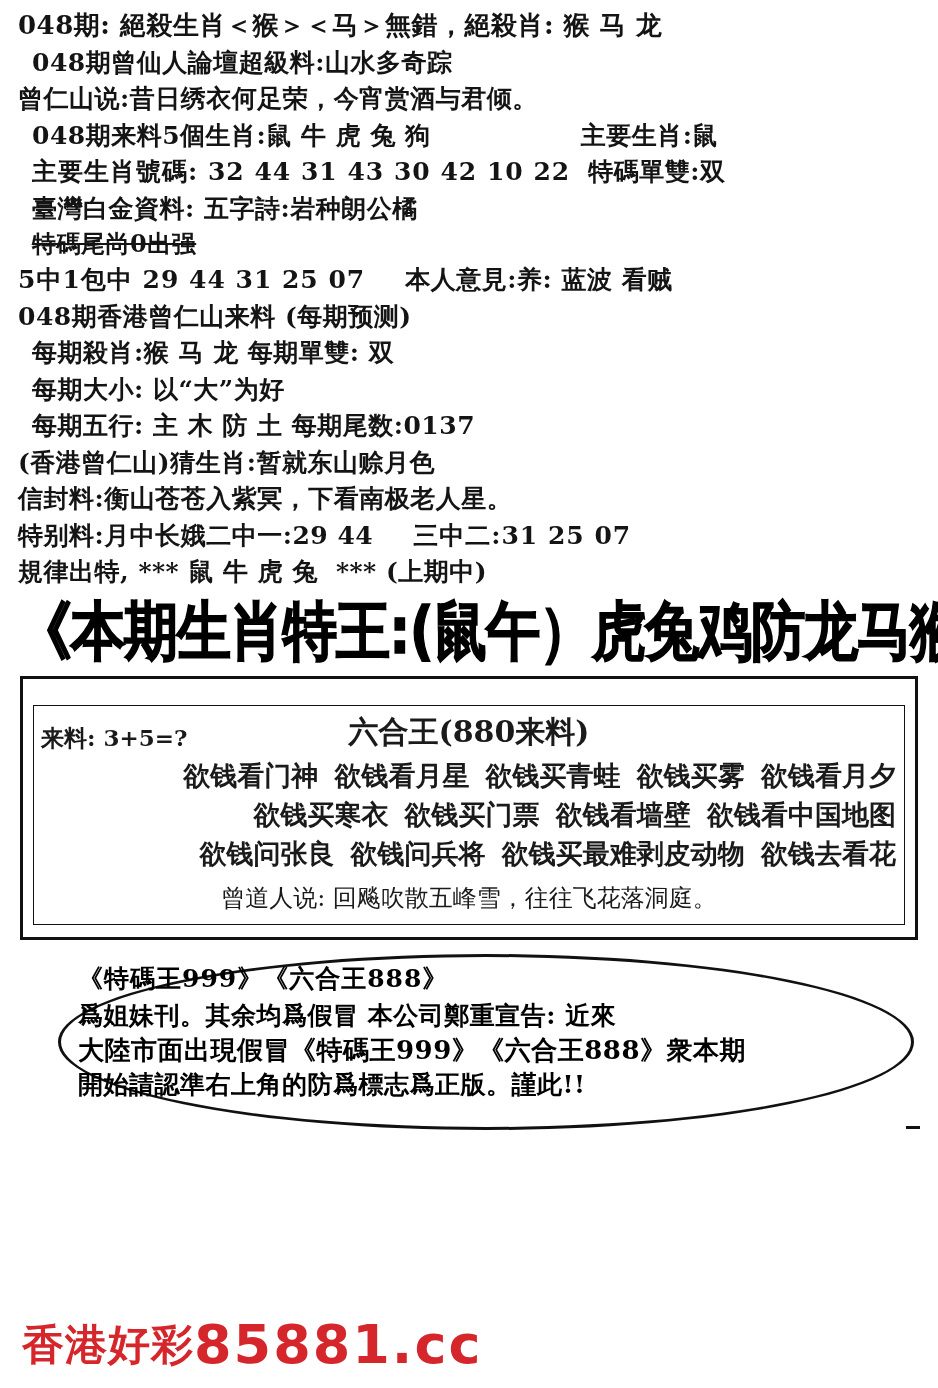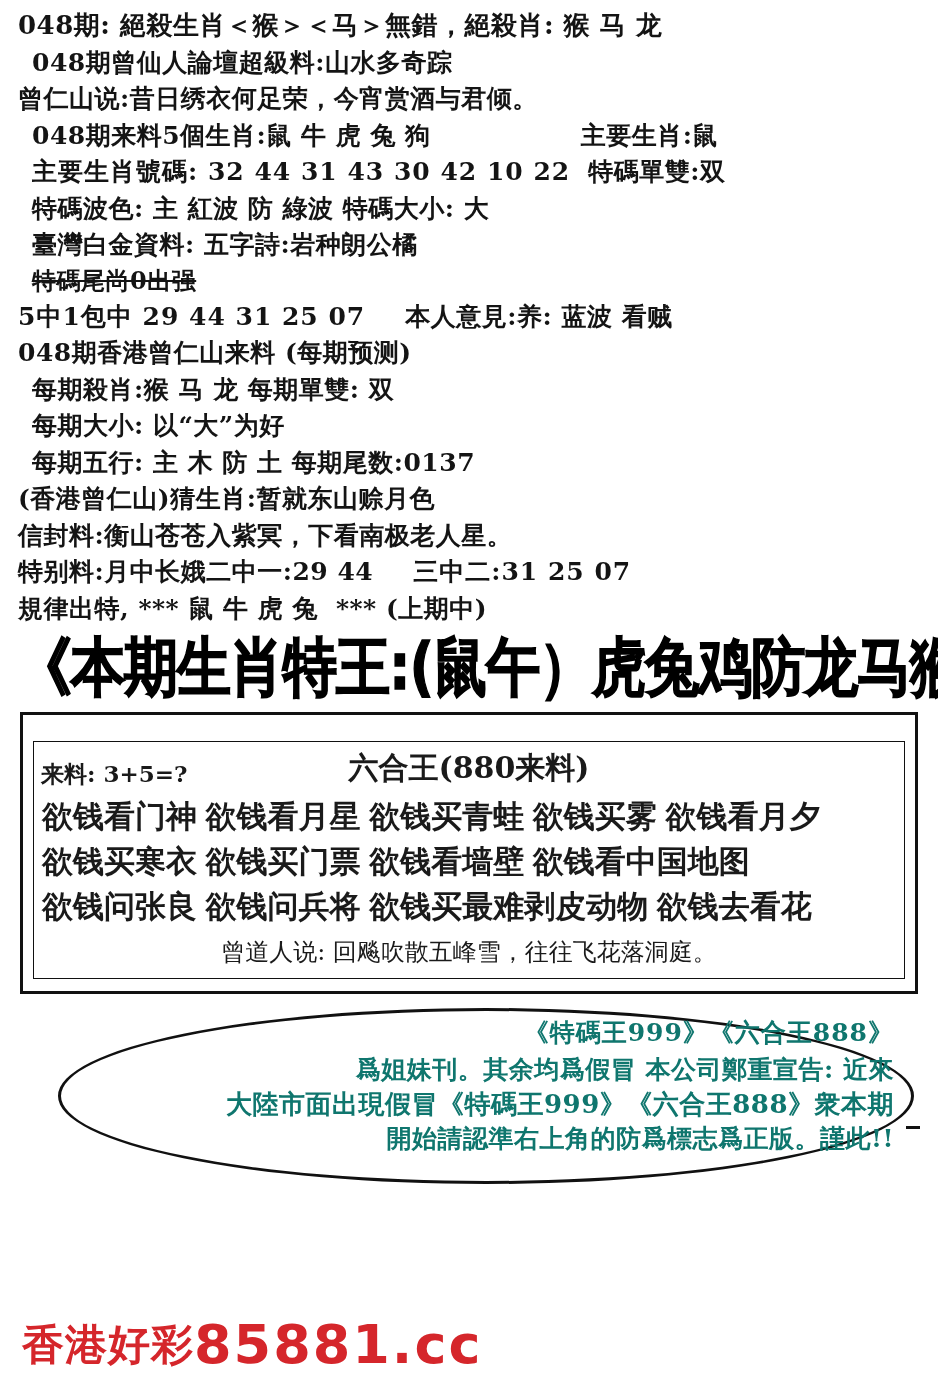--- a/index.html
+++ b/index.html
@@ -85,26 +85,26 @@
     margin-bottom: 2px;
   }
   .boxed-lead {
     position: absolute;
     left: 18px;
     top: 44px;
     font-size: 23px;
     font-weight: 700;
   }
   .box-row {
-    text-align: left;
-    font-size: 31px;
+    text-align: right;
+    font-size: 27px;
     font-weight: 700;
     line-height: 1.45;
     white-space: nowrap;
-    font-family: Liberation Sans, sans-serif;
+    font-family: Liberation Mono, monospace;
   }
   .box-row.first { margin-top: 6px; }
   .box-foot {
     text-align: center;
     font-size: 24px;
     font-weight: 400;
     margin-top: 6px;
     font-family: "DejaVu Serif", serif;
   }
 
@@ -122,23 +122,23 @@
     height: 176px;
     border: 3px solid #111;
     border-radius: 50% / 50%;
     box-sizing: border-box;
   }
   .oval-content {
     position: absolute;
     left: 60px;
     top: 8px;
     width: 816px;
-    text-align: right;
-    font-weight: 700;
-    color: #0f766e;
+    text-align: left;
+    font-weight: 700;
+    color: #000000;
   }
   .oval-title {
     font-size: 25px;
     margin-bottom: 4px;
     letter-spacing: 1px;
   }
   .oval-line {
     font-size: 25px;
     line-height: 1.35;
     white-space: nowrap;
@@ -202,23 +202,20 @@
       <span class="spacer-xl"></span>
       <span>主要生肖:鼠</span>
     </div>
 
     <div class="line l-25 ind-1">
       <span class="nums">主要生肖號碼: 32 44 31 43 30 42 10 22</span>
       <span class="spacer-sm"></span>
       <span>特碼單雙:双</span>
     </div>
 
-    <div class="line l-25 ind-1">
-      <span>特碼波色: 主 紅波  防 綠波 特碼大小: 大</span>
-    </div>
 
     <div class="line l-25 ind-1">
       <span>臺灣白金資料:  五字詩:岩种朗公橘</span>
     </div>
 
     <div class="line l-24 ind-1">
       <span class="strike">特碼尾尚0出强</span>
     </div>
 
     <div class="line l-25">

